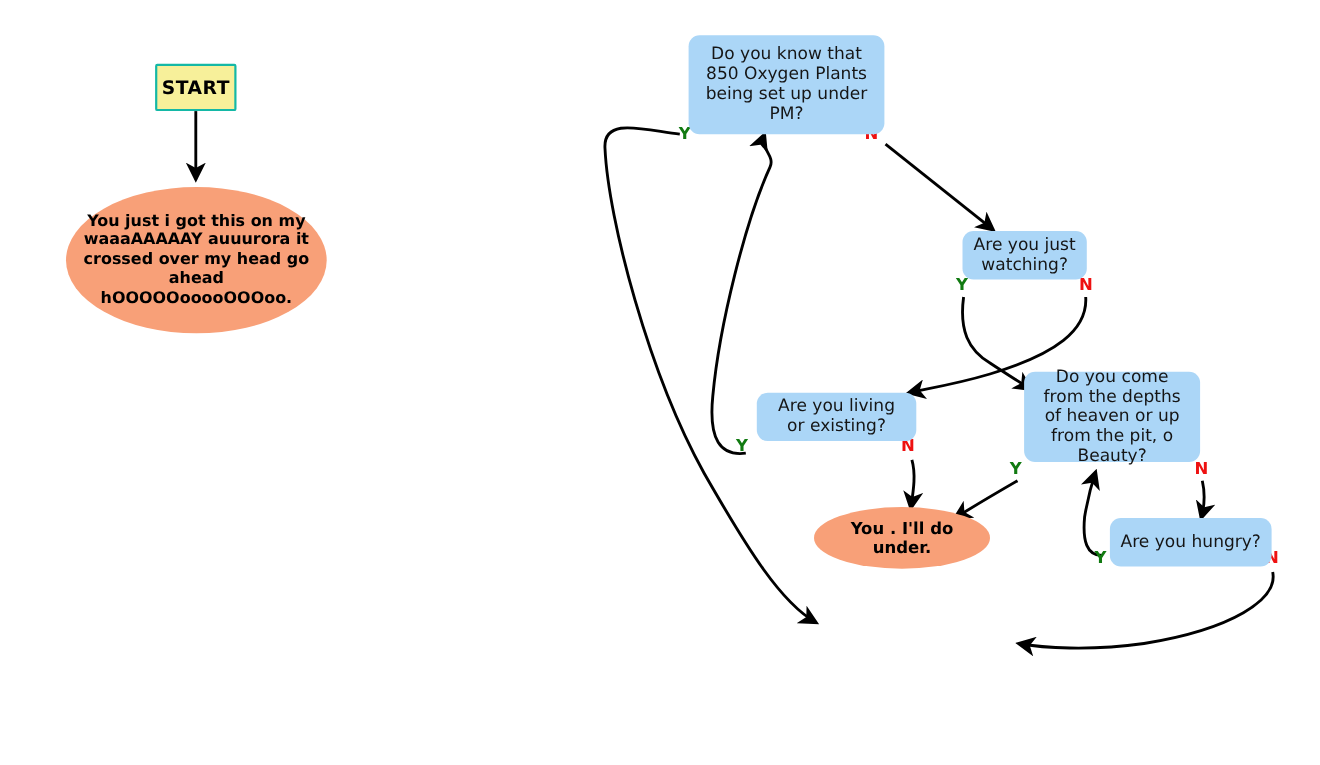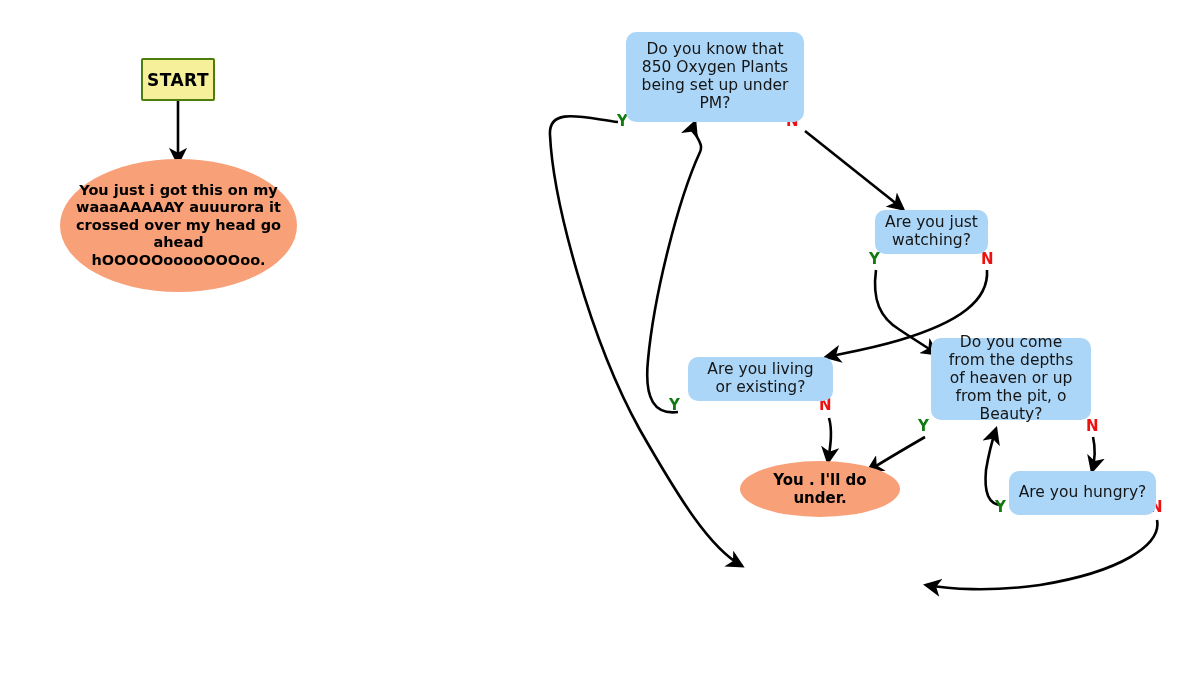--- a/index.html
+++ b/index.html
@@ -29,21 +29,21 @@
     position: absolute;
     box-sizing: border-box;
     display: flex;
     align-items: center;
     justify-content: center;
     text-align: center;
   }
   
   .node-start {
     background: #f7f09a;
-    border: 2px solid #4d7c0f;
+    border: 2px solid #14b8a6;
     border-radius: 2px;
     font-family: "DejaVu Sans", sans-serif;
     font-weight: bold;
     font-size: 17px;
     color: #000000;
     letter-spacing: 0.5px;
   }
   
   .node-q {
     background: #abd6f7;
@@ -124,21 +124,21 @@
   <div class="edge-label no" style="left:819px; top:398px;">N</div>
 
   <div class="edge-label yes" style="left:918px; top:419px;">Y</div>
   <div class="edge-label no" style="left:1086px; top:419px;">N</div>
 
   <div class="edge-label yes" style="left:995px; top:500px;">Y</div>
   <div class="edge-label no" style="left:1150px; top:500px;">N</div>
 
   <div class="node node-start" style="left:141px; top:58px; width:74px; height:43px;">START</div>
 
-  <div class="node node-e" style="left:60px; top:159px; width:237px; height:133px;">You just i got this on my waaaAAAAAY auuurora it crossed over my head go ahead hOOOOOooooOOOoo.</div>
+  <div class="node node-e" style="left:60px; top:170px; width:237px; height:133px;">You just i got this on my waaaAAAAAY auuurora it crossed over my head go ahead hOOOOOooooOOOoo.</div>
 
   <div class="node node-q" style="left:626px; top:32px; width:178px; height:90px;">Do you know that 850 Oxygen Plants being set up under PM?</div>
 
   <div class="node node-q" style="left:875px; top:210px; width:113px; height:44px;">Are you just watching?</div>
 
   <div class="node node-q" style="left:688px; top:357px; width:145px; height:28px;">Are you living or existing?</div>
 
   <div class="node node-q" style="left:931px; top:338px; width:160px; height:82px;">Do you come from the depths of heaven or up from the pit, o Beauty?</div>
 
   <div class="node node-q" style="left:1009px; top:471px; width:147px; height:30px;">Are you hungry?</div>

